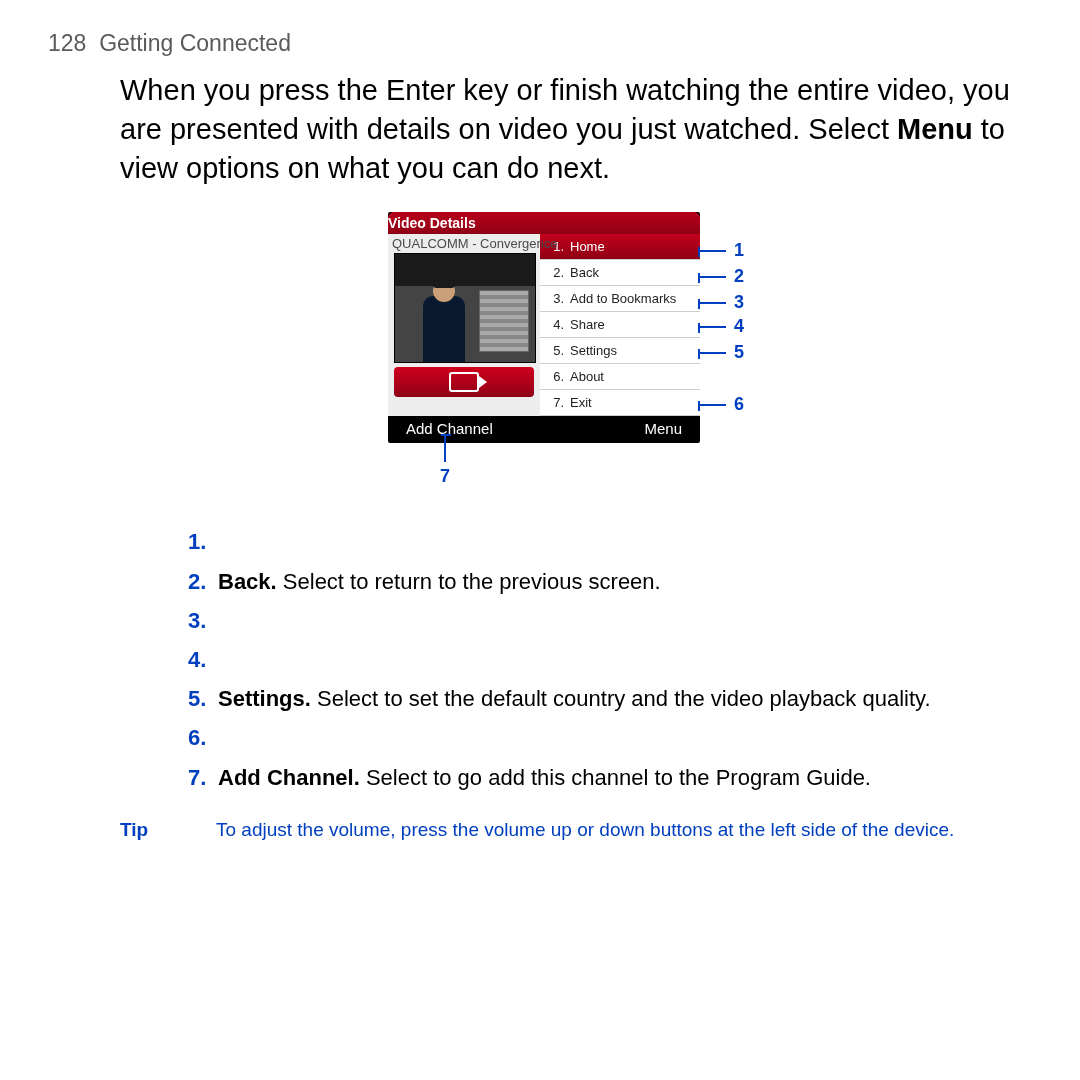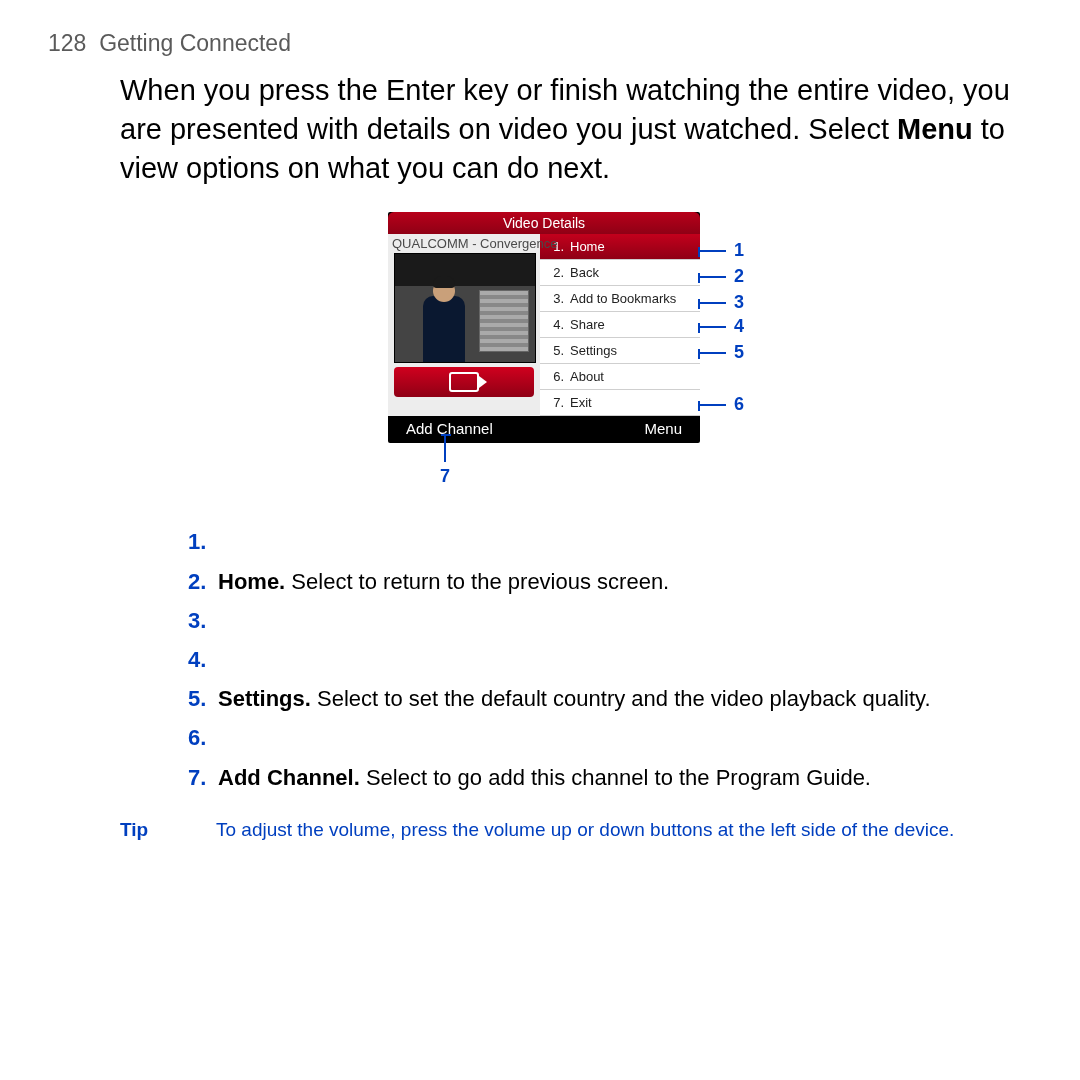--- a/index.html
+++ b/index.html
@@ -38,23 +38,22 @@
   .phone {
     position: absolute;
     left: 340px;
     top: 0;
     width: 312px;
     background: #000;
     border-radius: 2px;
     font-size: 14px;
   }
   .phone-title {
-    text-align: center;
     color: #fff;
-    font-weight: 400;
+    font-weight: 700;
     font-size: 14px;
     padding: 3px 0;
     background: linear-gradient(#b8001a, #8f0015);
     border-top-left-radius: 6px;
     border-top-right-radius: 6px;
   }
   .phone-body {
     display: flex;
     background: #ededed;
   }
@@ -333,21 +332,21 @@
       <span>7</span>
     </div>
   </div>
 
   <ul class="numlist">
     <li>
       <span class="n">1.</span>
     </li>
     <li>
       <span class="n">2.</span>
-      <span class="t"><b>Home.</b><span> Select to return to the previous screen.</span></span>
+      <span class="t"><b>Back.</b><span> Select to return to the previous screen.</span></span>
     </li>
     <li>
       <span class="n">3.</span>
     </li>
     <li>
       <span class="n">4.</span>
     </li>
     <li>
       <span class="n">5.</span>
       <span class="t"><b>Settings.</b><span> Select to set the default country and the video playback quality.</span></span>

